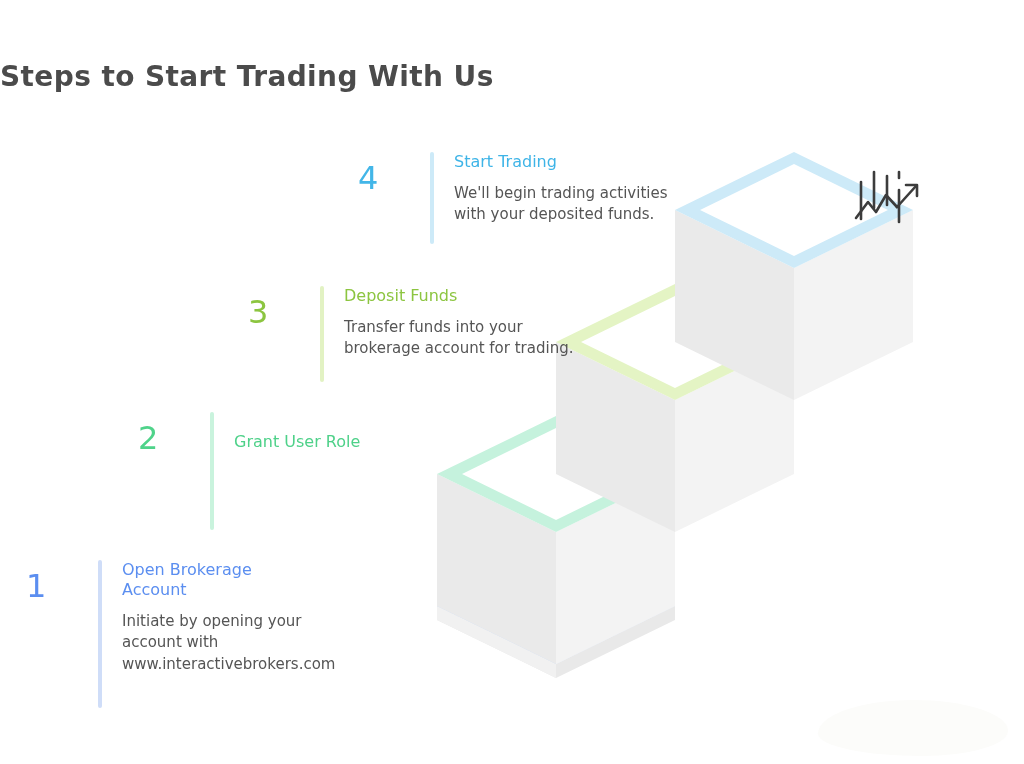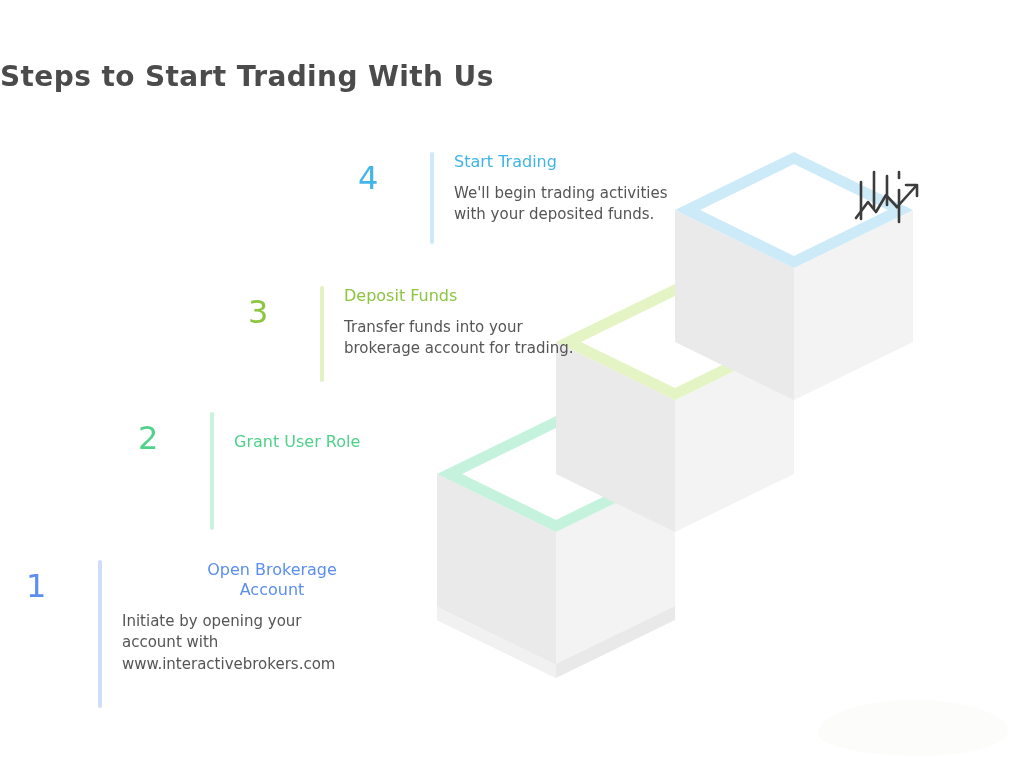--- a/index.html
+++ b/index.html
@@ -108,21 +108,21 @@
   #step2 { left: 138px; top: 412px; width: 420px; }
   #step2 .step-num   { left: 0px;  top: 10px; color: #4fd38a; }
   #step2 .step-bar   { left: 72px; top: 0px;  height: 118px; background: #c9f3dd; }
   #step2 .step-text  { left: 96px; top: 0px;  width: 290px; margin-top: 20px; }
   #step2 .step-heading { color: #4ed189; }
 
   #step1 { left: 26px; top: 560px; width: 420px; }
   #step1 .step-num   { left: 0px;  top: 10px; color: #5b8ef0; }
   #step1 .step-bar   { left: 72px; top: 0px;  height: 148px; background: #cfddf8; }
   #step1 .step-text  { left: 96px; top: 0px;  width: 300px; }
-  #step1 .step-heading { color: #5b8ef0; text-align: center; }
+  #step1 .step-heading { color: #5b8ef0; }
 </style>
 </head>
 <body>
 
 <div id="canvas">
 
   <div class="bg-blob"></div>
 
   <div class="page-title">Steps to Start Trading With Us</div>
 

